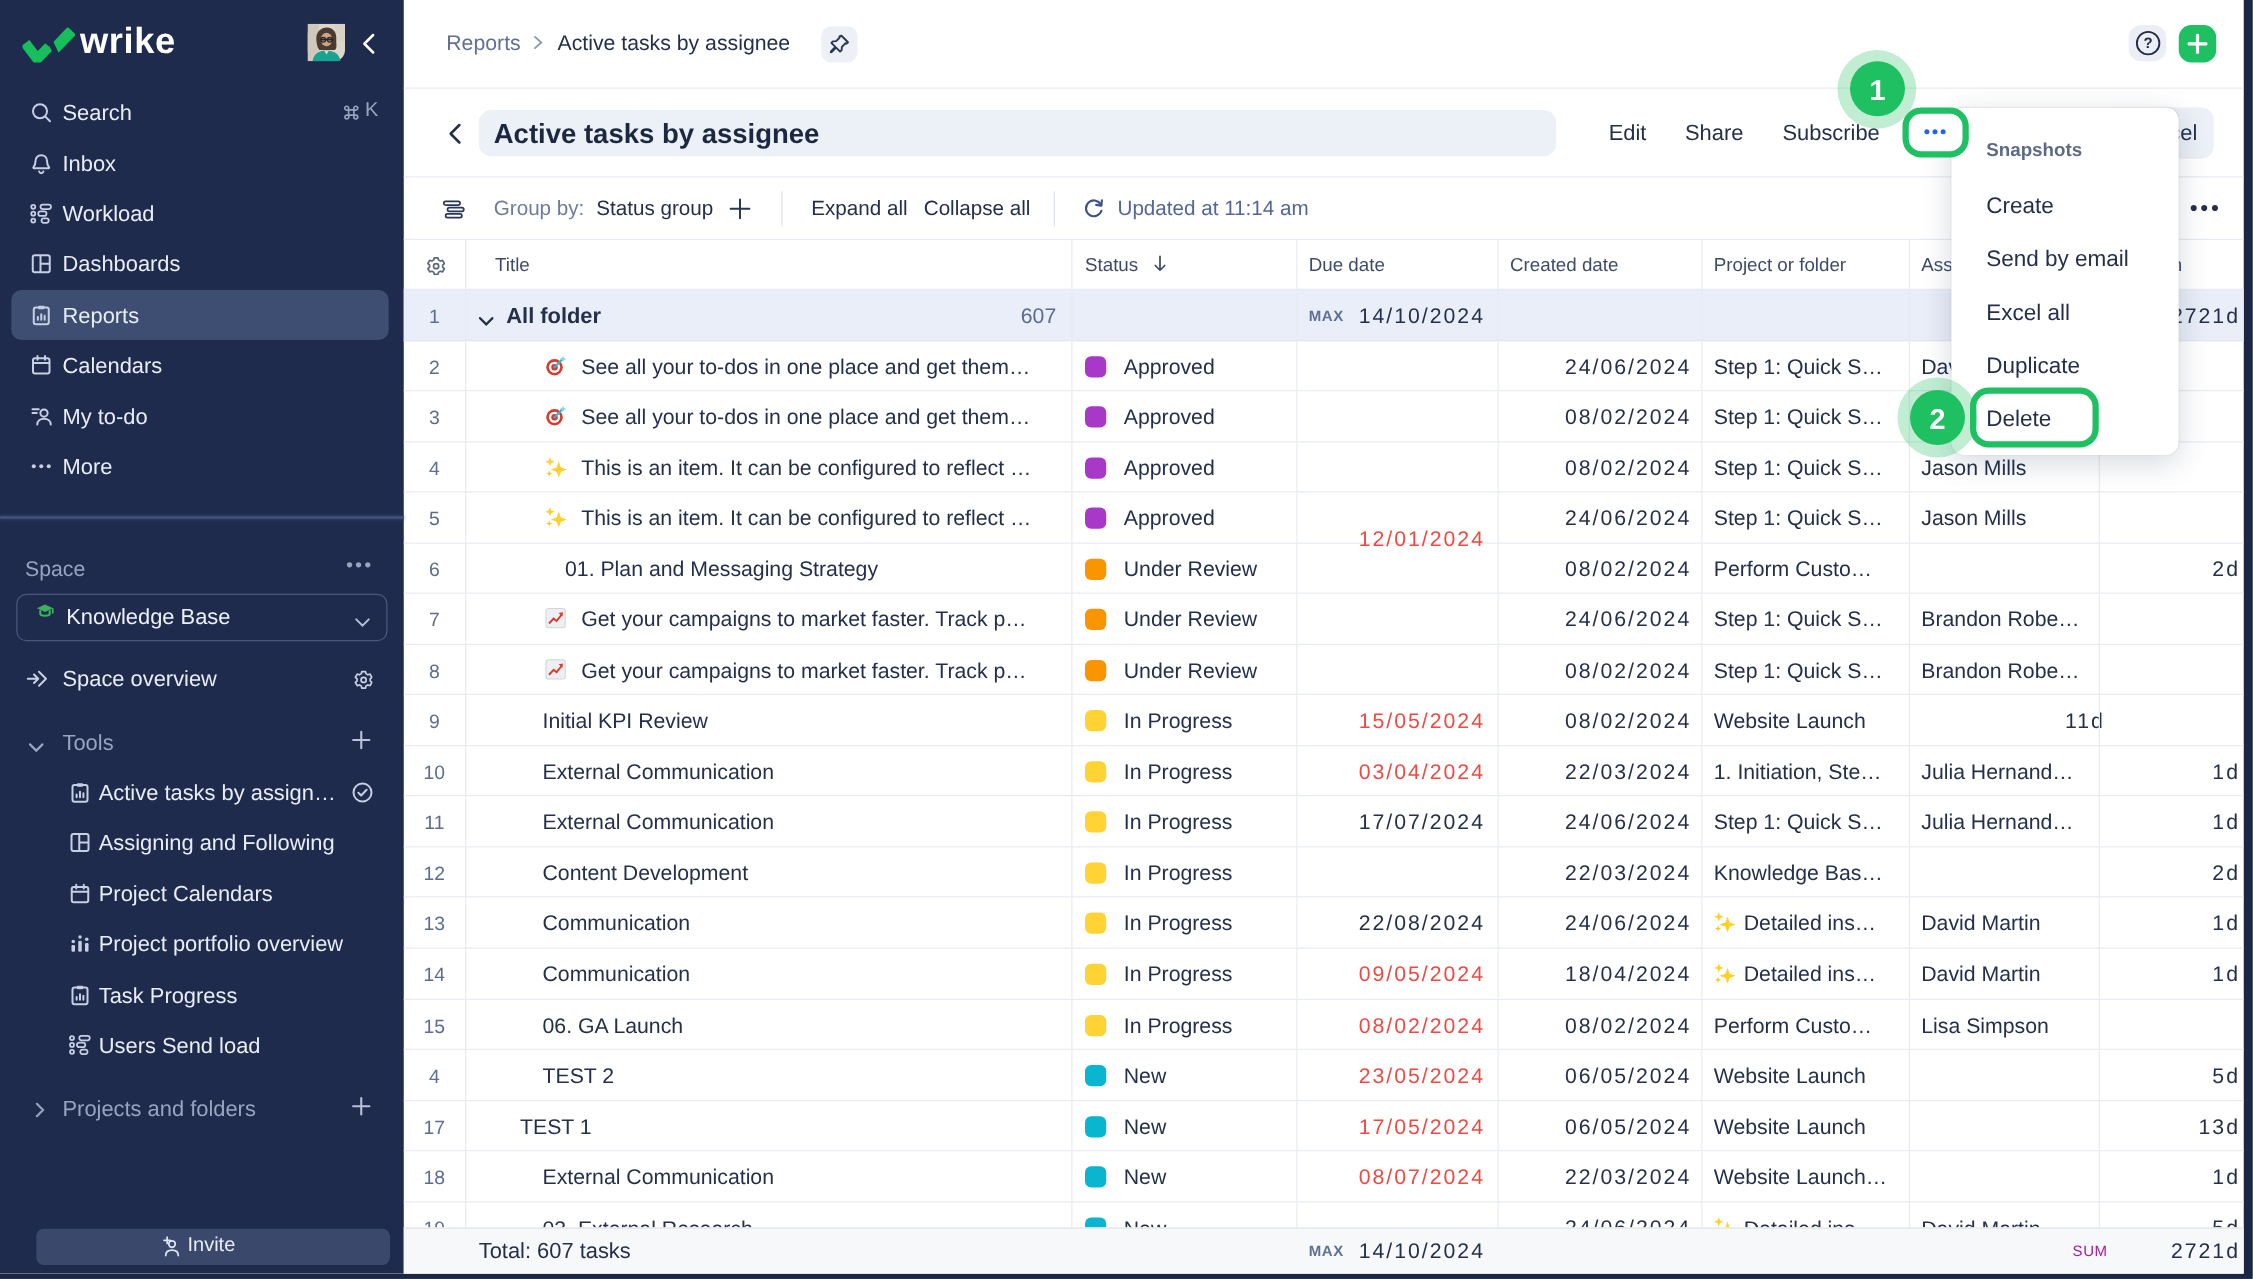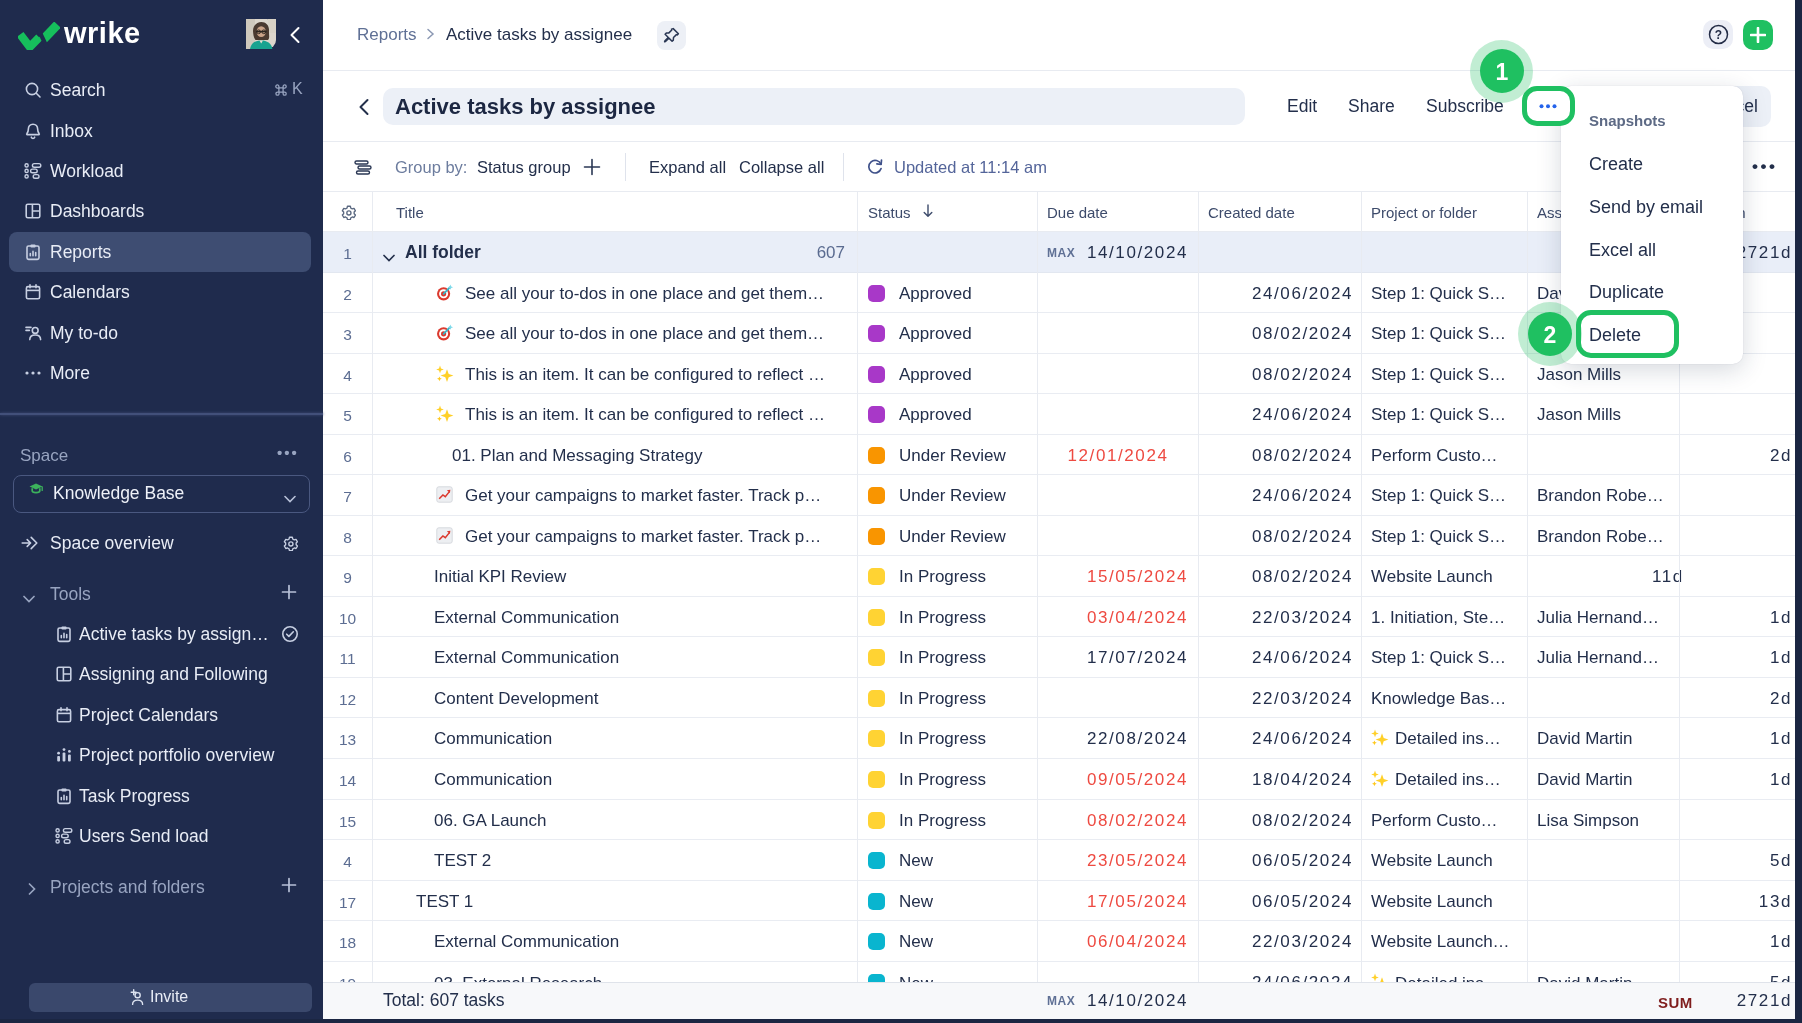--- a/index.html
+++ b/index.html
@@ -316,21 +316,21 @@
 <div class="chip" style="left:868px;top:406px;background:#a838c8"></div>
 <div class="cell" style="left:899px;top:405px">Approved</div>
 <div class="cell dt" style="left:1213px;top:405px;width:140px;text-align:right">24/06/2024</div>
 <div class="cell" style="left:1371px;top:405px">Step 1: Quick S…</div>
 <div class="cell" style="left:1537px;top:405px">Jason Mills</div>
 <div class="a" style="left:323px;top:435px;width:1472px;height:40px;border-bottom:1px solid #e9ecf2"></div>
 <div class="num" style="top:448px">6</div>
 <div class="cell" style="left:452px;top:446px">01. Plan and Messaging Strategy</div>
 <div class="chip" style="left:868px;top:447px;background:#f99500"></div>
 <div class="cell" style="left:899px;top:446px">Under Review</div>
-<div class="cell red dt" style="left:1048px;top:446px;width:140px;text-align:center">12/01/2024</div>
+<div class="cell red dt" style="left:1048px;top:422px;width:140px;text-align:right">12/01/2024</div>
 <div class="cell dt" style="left:1213px;top:446px;width:140px;text-align:right">08/02/2024</div>
 <div class="cell" style="left:1371px;top:446px">Perform Custo…</div>
 <div class="cell dt" style="left:1652px;top:446px;width:140px;text-align:right">2d</div>
 <div class="a" style="left:323px;top:475px;width:1472px;height:41px;border-bottom:1px solid #e9ecf2"></div>
 <div class="num" style="top:488px">7</div>
 <div class="a" style="left:436px;top:486px"><svg width="18" height="18" viewBox="0 0 18 18" style="">
         <rect x="0.8" y="0.8" width="15.4" height="15.4" rx="2" fill="#edeff2" stroke="#d3d6db" stroke-width="0.9"></rect>
         <path d="M3.2 12.8 L6.9 8.9 L9.3 10.7 L13.4 5.6" fill="none" stroke="#db392e" stroke-width="1.5"></path>
         <path d="M14.4 3.8 L10.9 4.3 L13.9 7.1 Z" fill="#db392e"></path>
       </svg></div>
@@ -445,21 +445,21 @@
 <div class="cell" style="left:899px;top:892px">New</div>
 <div class="cell red dt" style="left:1048px;top:892px;width:140px;text-align:right">17/05/2024</div>
 <div class="cell dt" style="left:1213px;top:892px;width:140px;text-align:right">06/05/2024</div>
 <div class="cell" style="left:1371px;top:892px">Website Launch</div>
 <div class="cell dt" style="left:1652px;top:892px;width:140px;text-align:right">13d</div>
 <div class="a" style="left:323px;top:921px;width:1472px;height:41px;border-bottom:1px solid #e9ecf2"></div>
 <div class="num" style="top:934px">18</div>
 <div class="cell" style="left:434px;top:932px">External Communication</div>
 <div class="chip" style="left:868px;top:933px;background:#09b5cf"></div>
 <div class="cell" style="left:899px;top:932px">New</div>
-<div class="cell red dt" style="left:1048px;top:932px;width:140px;text-align:right">06/04/2024</div>
+<div class="cell red dt" style="left:1048px;top:932px;width:140px;text-align:right">08/07/2024</div>
 <div class="cell dt" style="left:1213px;top:932px;width:140px;text-align:right">22/03/2024</div>
 <div class="cell" style="left:1371px;top:932px">Website Launch…</div>
 <div class="cell dt" style="left:1652px;top:932px;width:140px;text-align:right">1d</div>
 <div class="a" style="left:323px;top:962px;width:1472px;height:20px;overflow:hidden">
       <div style="position:relative;width:1472px;height:41px">
 <div class="num" style="left:0;top:13px">19</div>
 <div class="cell" style="left:111px;top:12px">03. External Research</div>
 <div class="chip" style="left:545px;top:12px;background:#09b5cf"></div>
 <div class="cell" style="left:576px;top:12px">New</div>
 <div class="cell dt" style="left:890px;top:11px;width:140px;text-align:right">24/06/2024</div>
@@ -477,21 +477,21 @@
 <div class="vline" style="left:857px"></div>
 <div class="vline" style="left:1037px"></div>
 <div class="vline" style="left:1198px"></div>
 <div class="vline" style="left:1361px"></div>
 <div class="vline" style="left:1527px"></div>
 <div class="vline" style="left:1679px"></div>
 <div class="a" style="left:323px;top:982px;width:1472px;height:37px;background:#f7f8fa;border-top:1px solid #dfe3ea"></div>
 <div class="cell" style="left:383px;top:990px;font-size:17.5px">Total: 607 tasks</div>
 <div class="cell" style="left:1047px;top:994px;font-size:12px;font-weight:bold;color:#5f7095;letter-spacing:.5px">MAX</div>
 <div class="cell dt" style="left:1048px;top:991px;width:140px;text-align:right">14/10/2024</div>
-<div class="cell" style="left:1658px;top:994px;font-size:15px;font-weight:bold;color:#7f1d1d;letter-spacing:.5px">SUM</div>
+<div class="cell" style="left:1658px;top:994px;font-size:12px;font-weight:normal;color:#a21caf;letter-spacing:.5px">SUM</div>
 <div class="cell dt" style="left:1652px;top:991px;width:140px;text-align:right">2721d</div>
 </div>
 <div class="a" style="left:1561px;top:86px;width:182px;height:278px;background:#fff;border-radius:10px;box-shadow:0 6px 24px rgba(30,42,74,.18),0 0 1px rgba(30,42,74,.2)"></div>
 <div class="mi" style="top:112px;font-size:15px;font-weight:bold;color:#5d6a85">Snapshots</div>
 <div class="mi" style="top:154px">Create</div>
 <div class="mi" style="top:197px">Send by email</div>
 <div class="mi" style="top:240px">Excel all</div>
 <div class="mi" style="top:282px">Duplicate</div>
 <div class="mi" style="top:325px">Delete</div>
 <div class="a" style="left:1470px;top:40px;width:63px;height:63px;border-radius:50%;background:rgba(31,192,97,.28)"></div>

